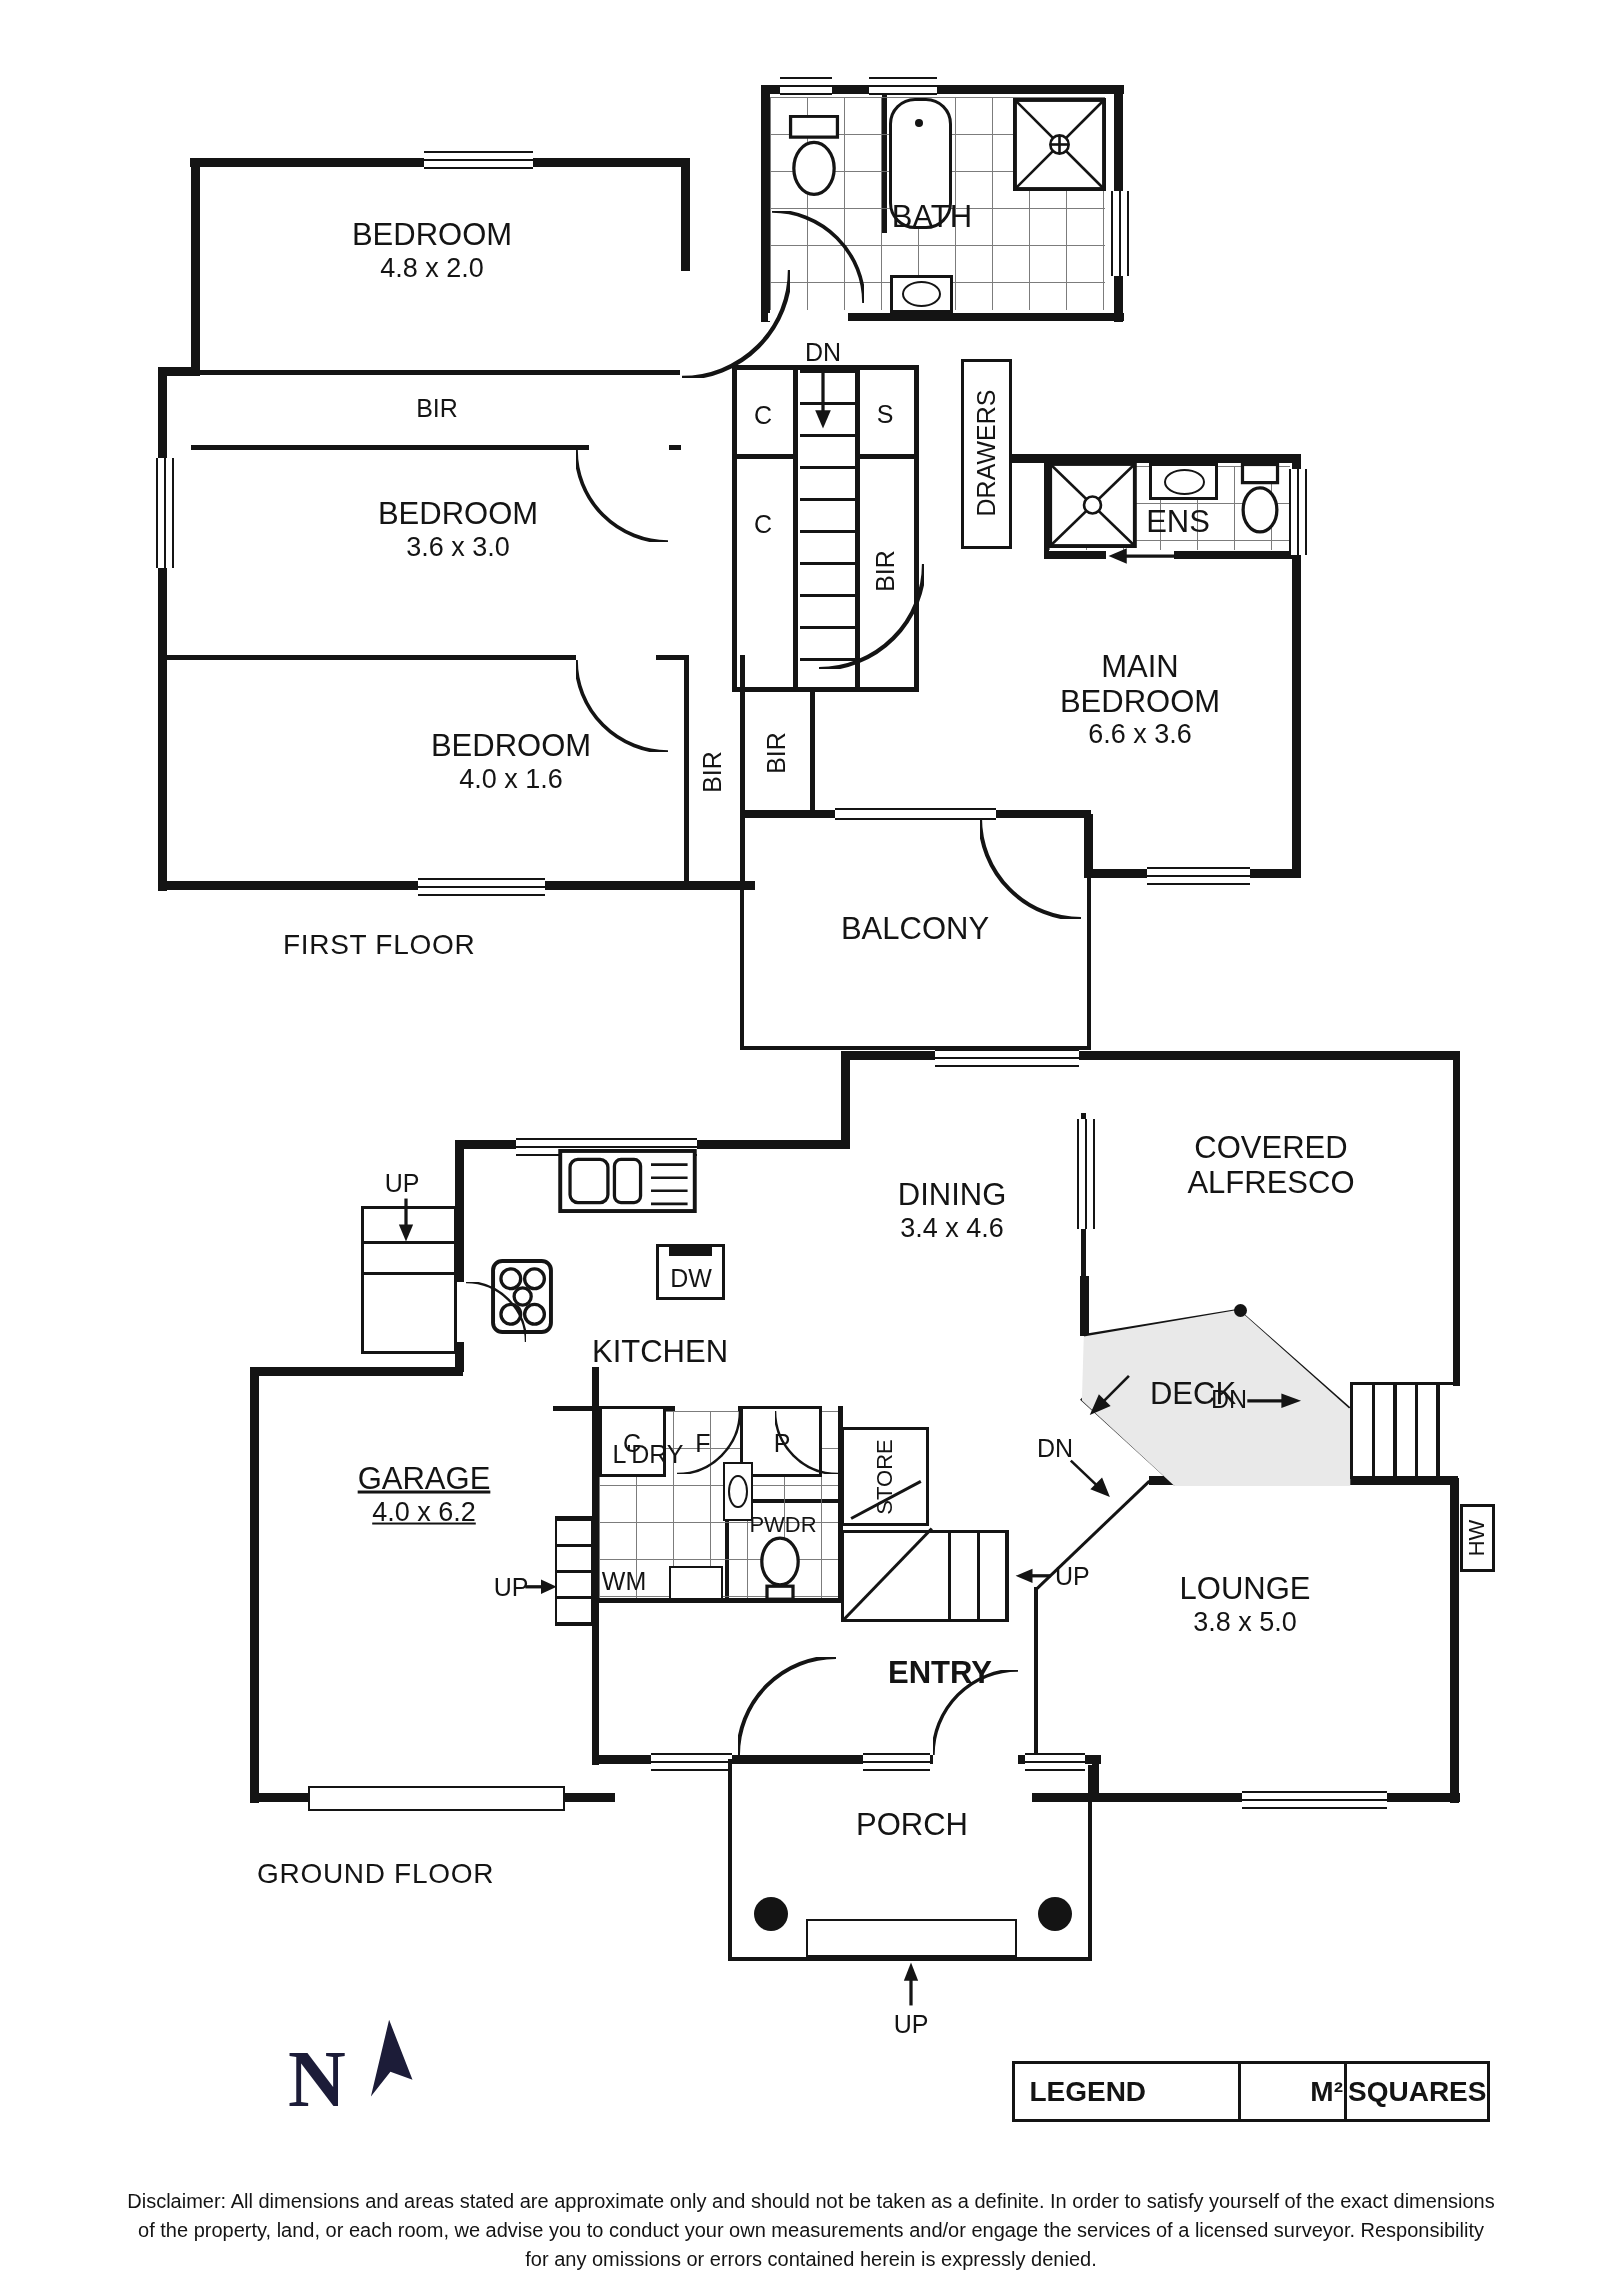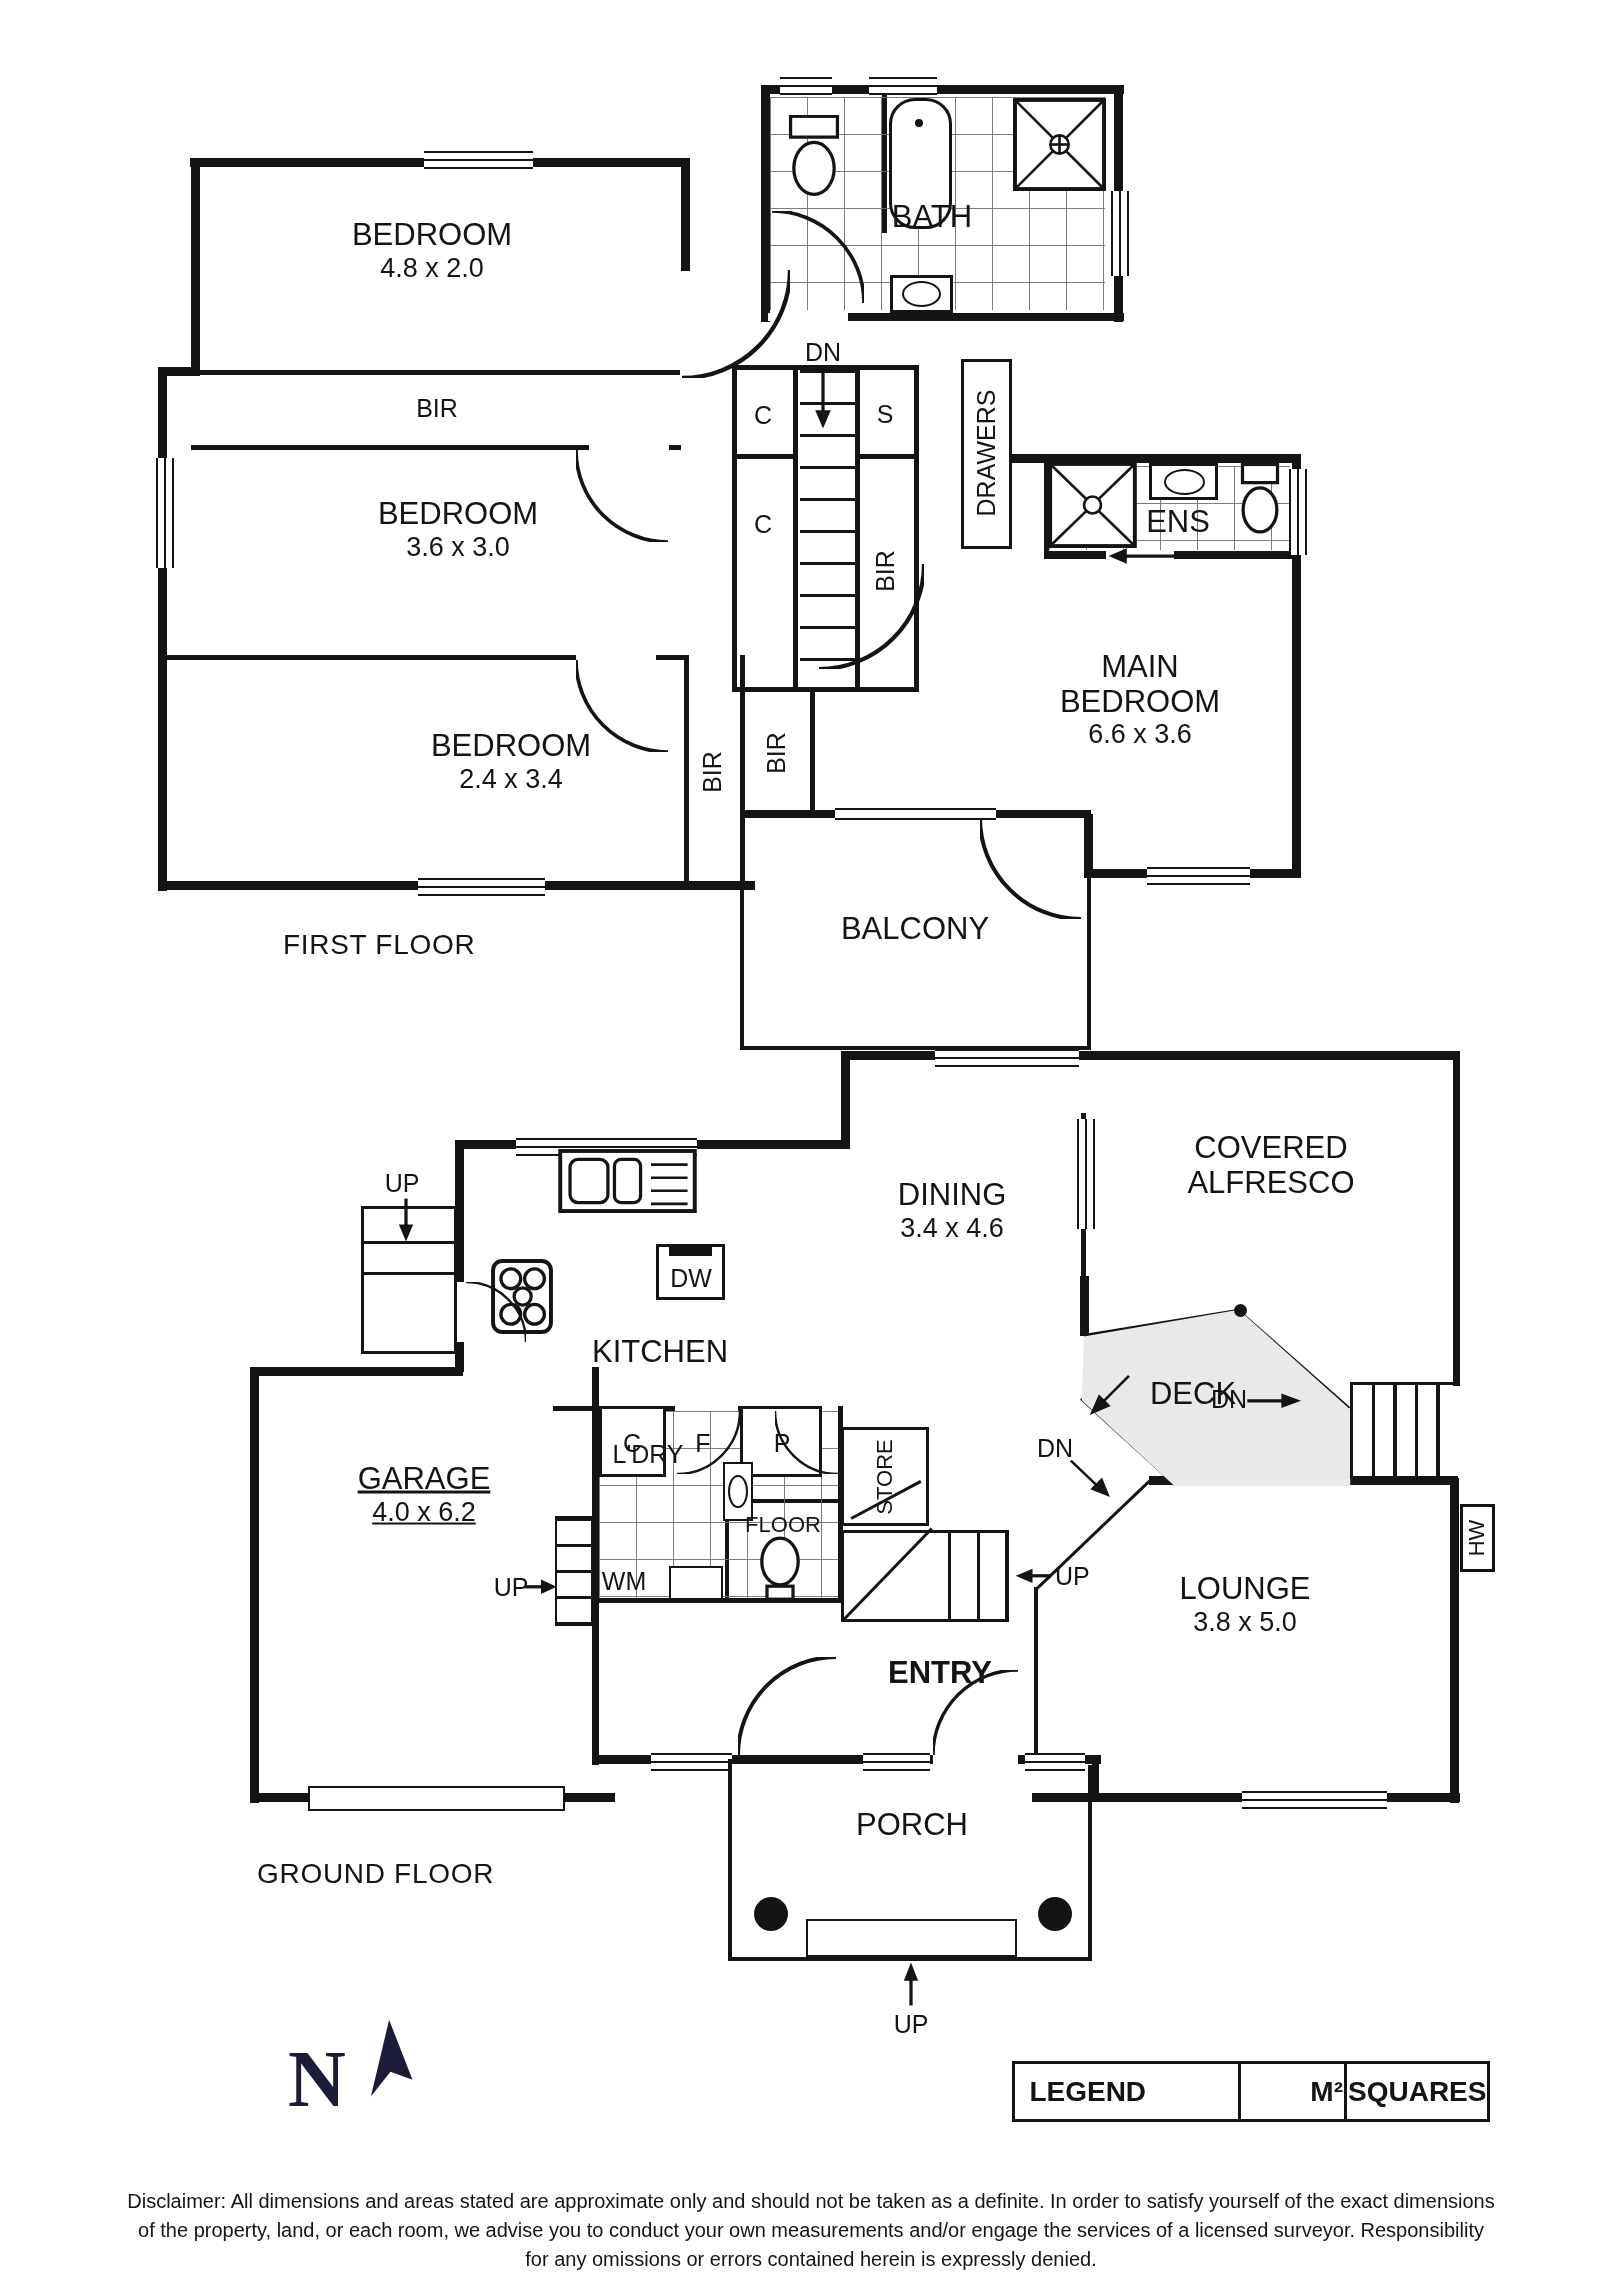--- a/index.html
+++ b/index.html
@@ -184,21 +184,21 @@
     <div class="name">BEDROOM</div>
     <div class="dims">4.8 x 2.0</div>
   </div>
   <div class="lbl sm c" style="left:437px;top:408px;">BIR</div>
   <div class="lbl c" style="left:458px;top:529px;">
     <div class="name">BEDROOM</div>
     <div class="dims">3.6 x 3.0</div>
   </div>
   <div class="lbl c" style="left:511px;top:761px;">
     <div class="name">BEDROOM</div>
-    <div class="dims">2.4 x 3.4</div>
+    <div class="dims">4.0 x 1.6</div>
   </div>
   <div class="lbl sm v" style="left:712px;top:772px;">BIR</div>
   <div class="lbl sm v" style="left:776px;top:753px;">BIR</div>
   <div class="lbl sm v" style="left:885px;top:571px;">BIR</div>
   <div class="lbl sm v" style="left:986px;top:453px;">DRAWERS</div>
   <div class="lbl sm c" style="left:763px;top:415px;">C</div>
   <div class="lbl sm c" style="left:763px;top:524px;">C</div>
   <div class="lbl sm c" style="left:885px;top:414px;">S</div>
   <div class="lbl name c" style="left:932px;top:217px;">BATH</div>
   <div class="lbl name c" style="left:1178px;top:522px;">ENS</div>
@@ -401,21 +401,21 @@
     <div class="name">LOUNGE</div>
     <div class="dims">3.8 x 5.0</div>
   </div>
   <div class="lbl c" style="left:424px;top:1494px;text-decoration:underline;">
     <div class="name">GARAGE</div>
     <div class="dims">4.0 x 6.2</div>
   </div>
   <div class="lbl name c" style="left:940px;top:1673px;font-weight:bold;">ENTRY</div>
   <div class="lbl name c" style="left:912px;top:1825px;">PORCH</div>
   <div class="lbl sm c" style="left:648px;top:1454px;z-index:1;">L'DRY</div>
-  <div class="lbl xs c" style="left:783px;top:1525px;z-index:1;">FLOOR</div>
+  <div class="lbl xs c" style="left:783px;top:1525px;z-index:1;">PWDR</div>
   <div class="lbl xs v" style="left:885px;top:1477px;">STORE</div>
   <div class="lbl floorlbl" style="left:257px;top:1858px;">GROUND FLOOR</div>
 
   <div class="north-n" style="left:288px;top:2034px;">N</div>
   <svg class="arrow" style="left:367px;top:2017px;" width="52" height="85" viewBox="0 0 80 130">
     <polygon points="6,122 34,4 70,96 36,84" fill="#1c1c38"></polygon>
   </svg>
 
   <table id="legend-table" style="left:1012px;top:2061px;">
     <tbody>

